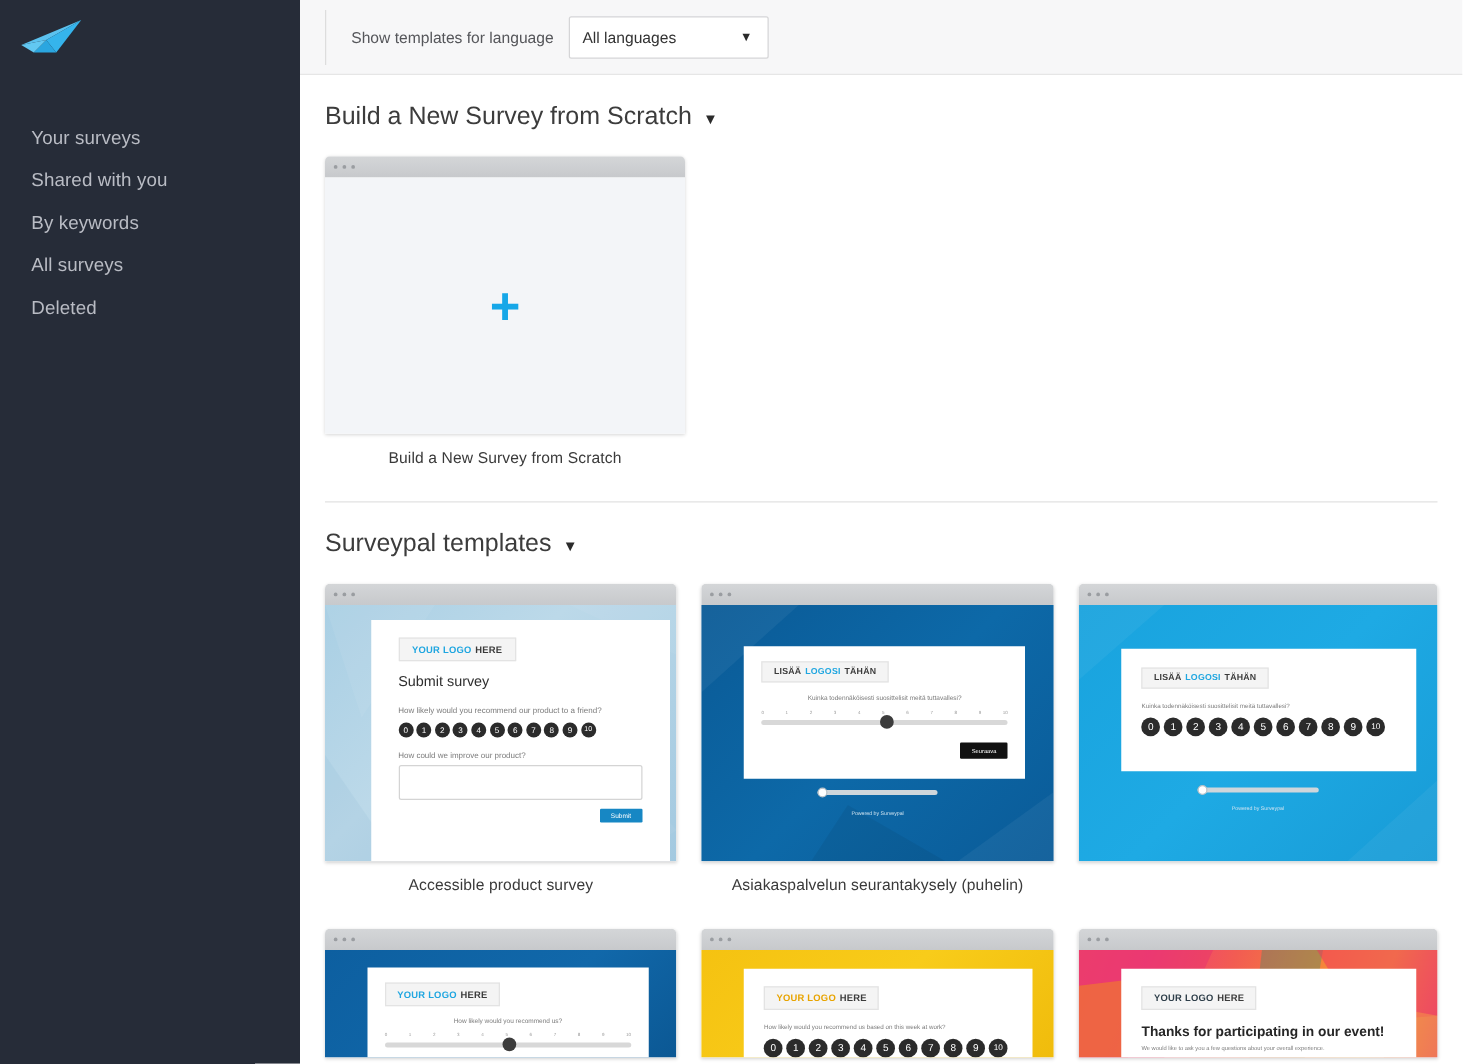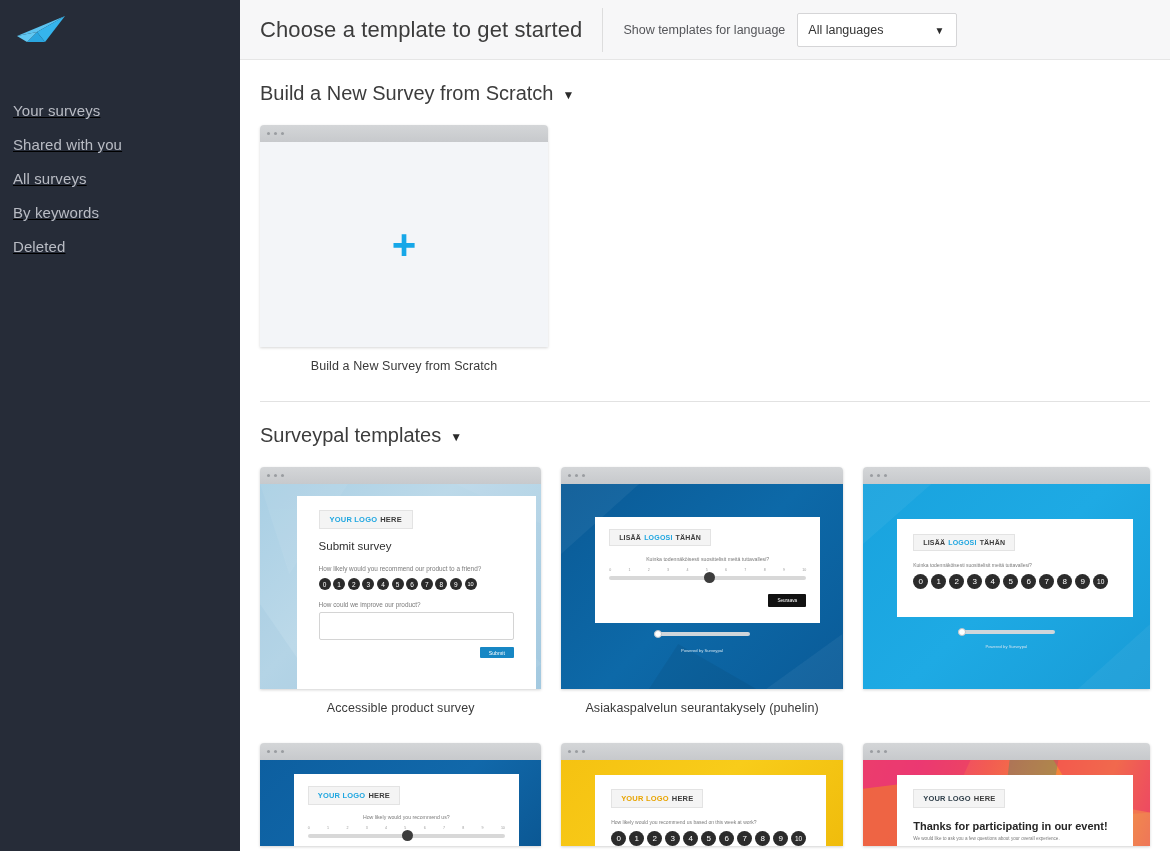--- a/index.html
+++ b/index.html
@@ -11,21 +11,21 @@
   }
   .app { display: flex; width: 1170px; height: 851px; }
 
   
   .sidebar {
     width: 240px; min-width: 240px; height: 851px;
     background: #262c38;
     position: relative;
   }
   .logo { position: absolute; left: 13px; top: 14px; width: 56px; height: 36px; }
-  .nav { position: absolute; top: 94px; left: 0; width: 100%; text-decoration: underline; }
+  .nav { position: absolute; top: 94px; left: 12px; width: 100%; }
   .nav-item {
     color: #b9bcc4;
     font-size: 15px;
     padding: 6px 0 6px 13px;
     line-height: 22px;
     cursor: pointer;
     letter-spacing: .1px;
   }
   .create-btn {
     position: absolute;
@@ -180,36 +180,35 @@
     </div>
 
     <nav class="nav">
       <div class="nav-item">
         <span>Your surveys</span>
       </div>
       <div class="nav-item">
         <span>Shared with you</span>
       </div>
       <div class="nav-item">
+        <span>By keywords</span>
+      </div>
+      <div class="nav-item">
         <span>All surveys</span>
-      </div>
-      <div class="nav-item">
-        <span>By keywords</span>
       </div>
       <div class="nav-item">
         <span>Deleted</span>
       </div>
     </nav>
 
   </aside>
 
   <main class="main">
 
     <div class="topbar">
-      <h1 class="page-title">Choose a template to get started</h1>
       <div class="topbar-divider"></div>
       <span class="lang-label">Show templates for language</span>
       <div class="lang-select">
         <span>All languages</span>
         <span class="caret">▼</span>
       </div>
     </div>
 
     <div class="content">
 

